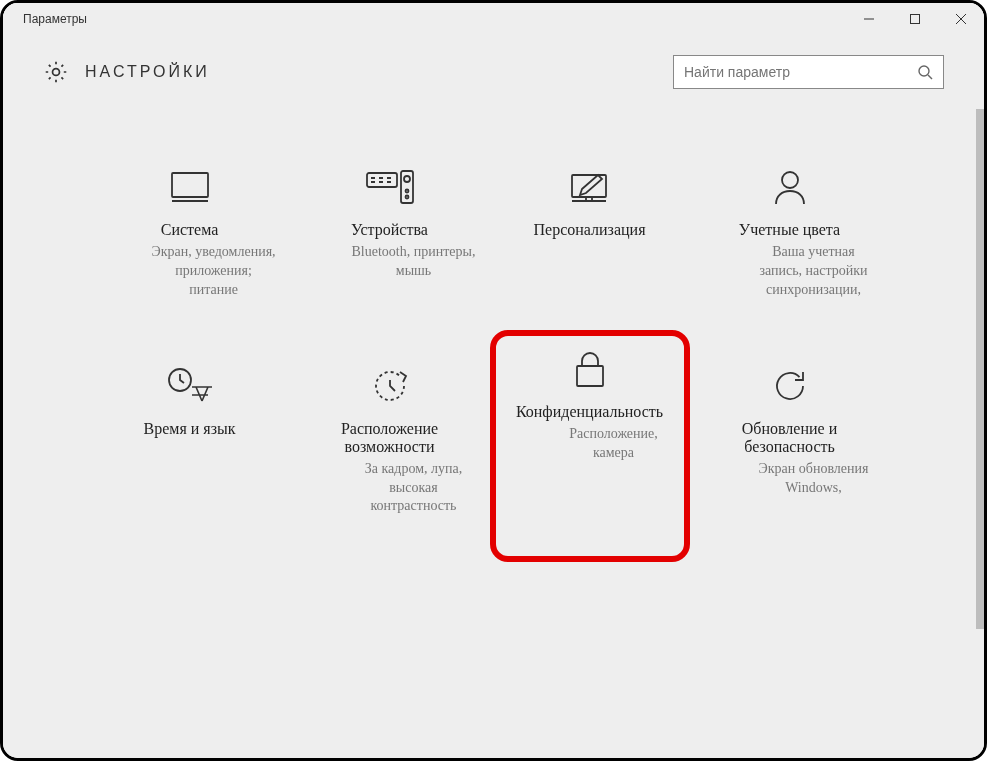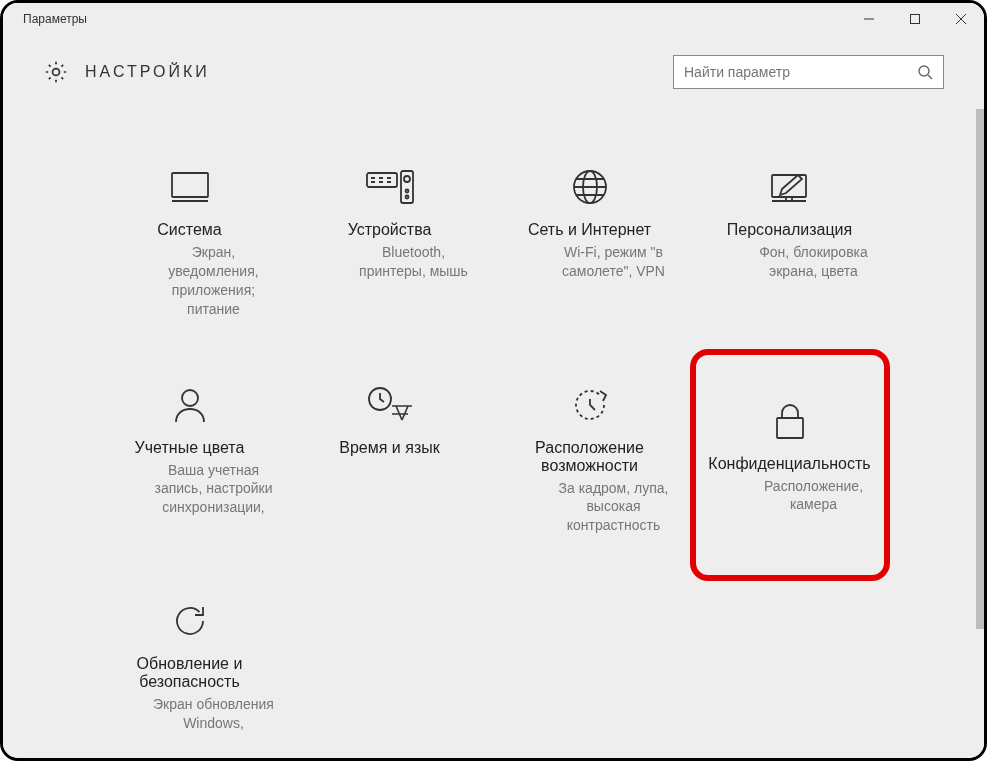--- a/index.html
+++ b/index.html
@@ -70,20 +70,21 @@
     outline: none;
     flex: 1;
     font-size: 14px;
     color: #333;
     background: transparent;
   }
   .content {
     flex: 1;
     position: relative;
     overflow: hidden;
+    font-family: Liberation Serif, serif;
   }
   .scroll-area {
     position: absolute;
     inset: 0 8px 0 0;
     overflow: hidden;
   }
   .grid {
     display: grid;
     grid-template-columns: repeat(4, 200px);
     column-gap: 0px;
@@ -93,21 +94,21 @@
   }
   .tile {
     width: 200px;
     text-align: center;
     cursor: pointer;
     padding: 8px 6px;
   }
   .tile.highlighted {
     border: 6px solid #e30000;
     border-radius: 18px;
-    padding: 46px 6px 40px 6px;
+    padding: 13px 6px 40px 6px;
     margin: -28px 0 -38px 0;
   }
   .tile-icon {
     height: 40px;
     margin-bottom: 14px;
     display: flex;
     align-items: center;
     justify-content: center;
     color: #333;
   }
@@ -209,42 +210,30 @@
               <rect x="36" y="2" width="12" height="32" rx="2"></rect>
               <circle cx="42" cy="10" r="3"></circle>
                 <circle cx="42" cy="22" r="1.5"></circle>
                 <circle cx="42" cy="28" r="1.5"></circle>
             </svg>
           </div>
           <div class="tile-title">Устройства</div>
           <div class="tile-desc">Bluetooth, принтеры, мышь</div>
         </div>
 
-        <div class="tile">
-          <div class="tile-icon">
-            <svg width="38" height="38" viewBox="0 0 38 38" fill="none" stroke="#333" stroke-width="1.8">
-              <circle cx="19" cy="19" r="16"></circle>
-              <ellipse cx="19" cy="19" rx="7" ry="16"></ellipse>
-              <path d="M3 19h32M5 11h28M5 27h28"></path>
-            </svg>
-          </div>
-          <div class="tile-title">Сеть и Интернет</div>
-          <div class="tile-desc">Wi-Fi, режим "в самолете", VPN</div>
-        </div>
 
         <div class="tile">
           <div class="tile-icon">
             <svg width="44" height="36" viewBox="0 0 44 36" fill="none" stroke="#333" stroke-width="1.8">
               <rect x="4" y="6" width="34" height="22" rx="1"></rect>
               <path d="M4 32h34M18 28v4M24 28v4"></path>
               <path d="M14 20l16-14 4 4-16 14-6 2z"></path>
             </svg>
           </div>
           <div class="tile-title">Персонализация</div>
-          <div class="tile-desc">Фон, блокировка экрана, цвета</div>
         </div>
 
         <div class="tile">
           <div class="tile-icon">
             <svg width="36" height="38" viewBox="0 0 36 38" fill="none" stroke="#333" stroke-width="1.8">
               <circle cx="18" cy="12" r="8"></circle>
               <path d="M4 36c0-8 6-13 14-13s14 5 14 13"></path>
             </svg>
           </div>
           <div class="tile-title">Учетные цвета</div>

